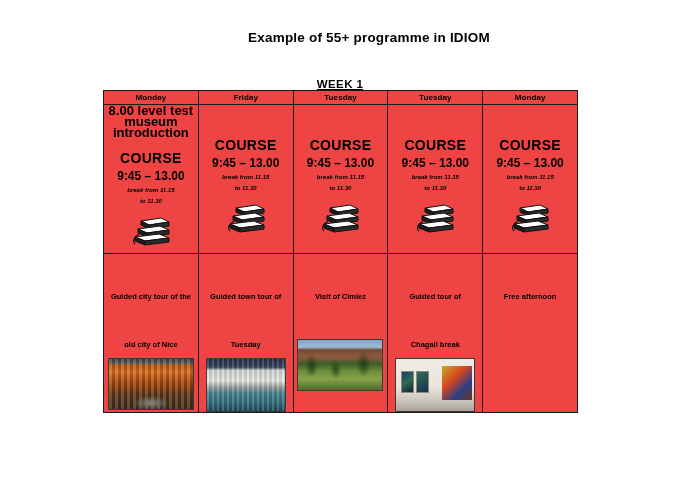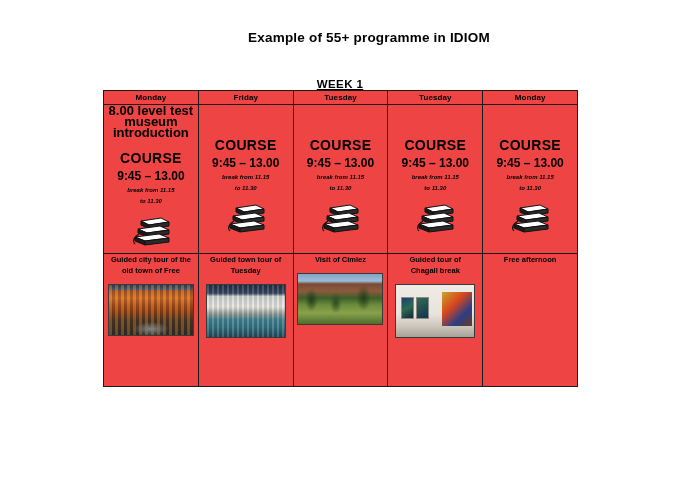--- a/index.html
+++ b/index.html
@@ -117,20 +117,21 @@
     justify-content: center;
   }
 
   
   .activity-label {
     font-size: 7.5px;
     font-weight: bold;
     line-height: 11px;
     padding: 0 5px;
     color: #000;
+    margin-top: 37px;
   }
   .photo {
     margin: 8px auto 0 auto;
     width: 78px;
     height: 52px;
     border: 1px solid #3a3a3a;
     position: relative;
     overflow: hidden;
   }
   .photo.wide { width: 84px; height: 50px; }
@@ -345,21 +346,21 @@
             </g>
           </svg>
         </div>
       </td>
     </tr>
 
     <tr>
 
       <td class="activity-cell">
         <div class="activity-label">Guided city tour of the</div>
-        <div class="activity-label">old town of Free</div>
+        <div class="activity-label">old city of Nice</div>
         <div class="photo wide ph-nice"></div>
       </td>
 
       <td class="activity-cell">
         <div class="activity-label">Guided town tour of</div>
         <div class="activity-label">Tuesday</div>
         <div class="photo ph-cannes"></div>
       </td>
 
       <td class="activity-cell">

